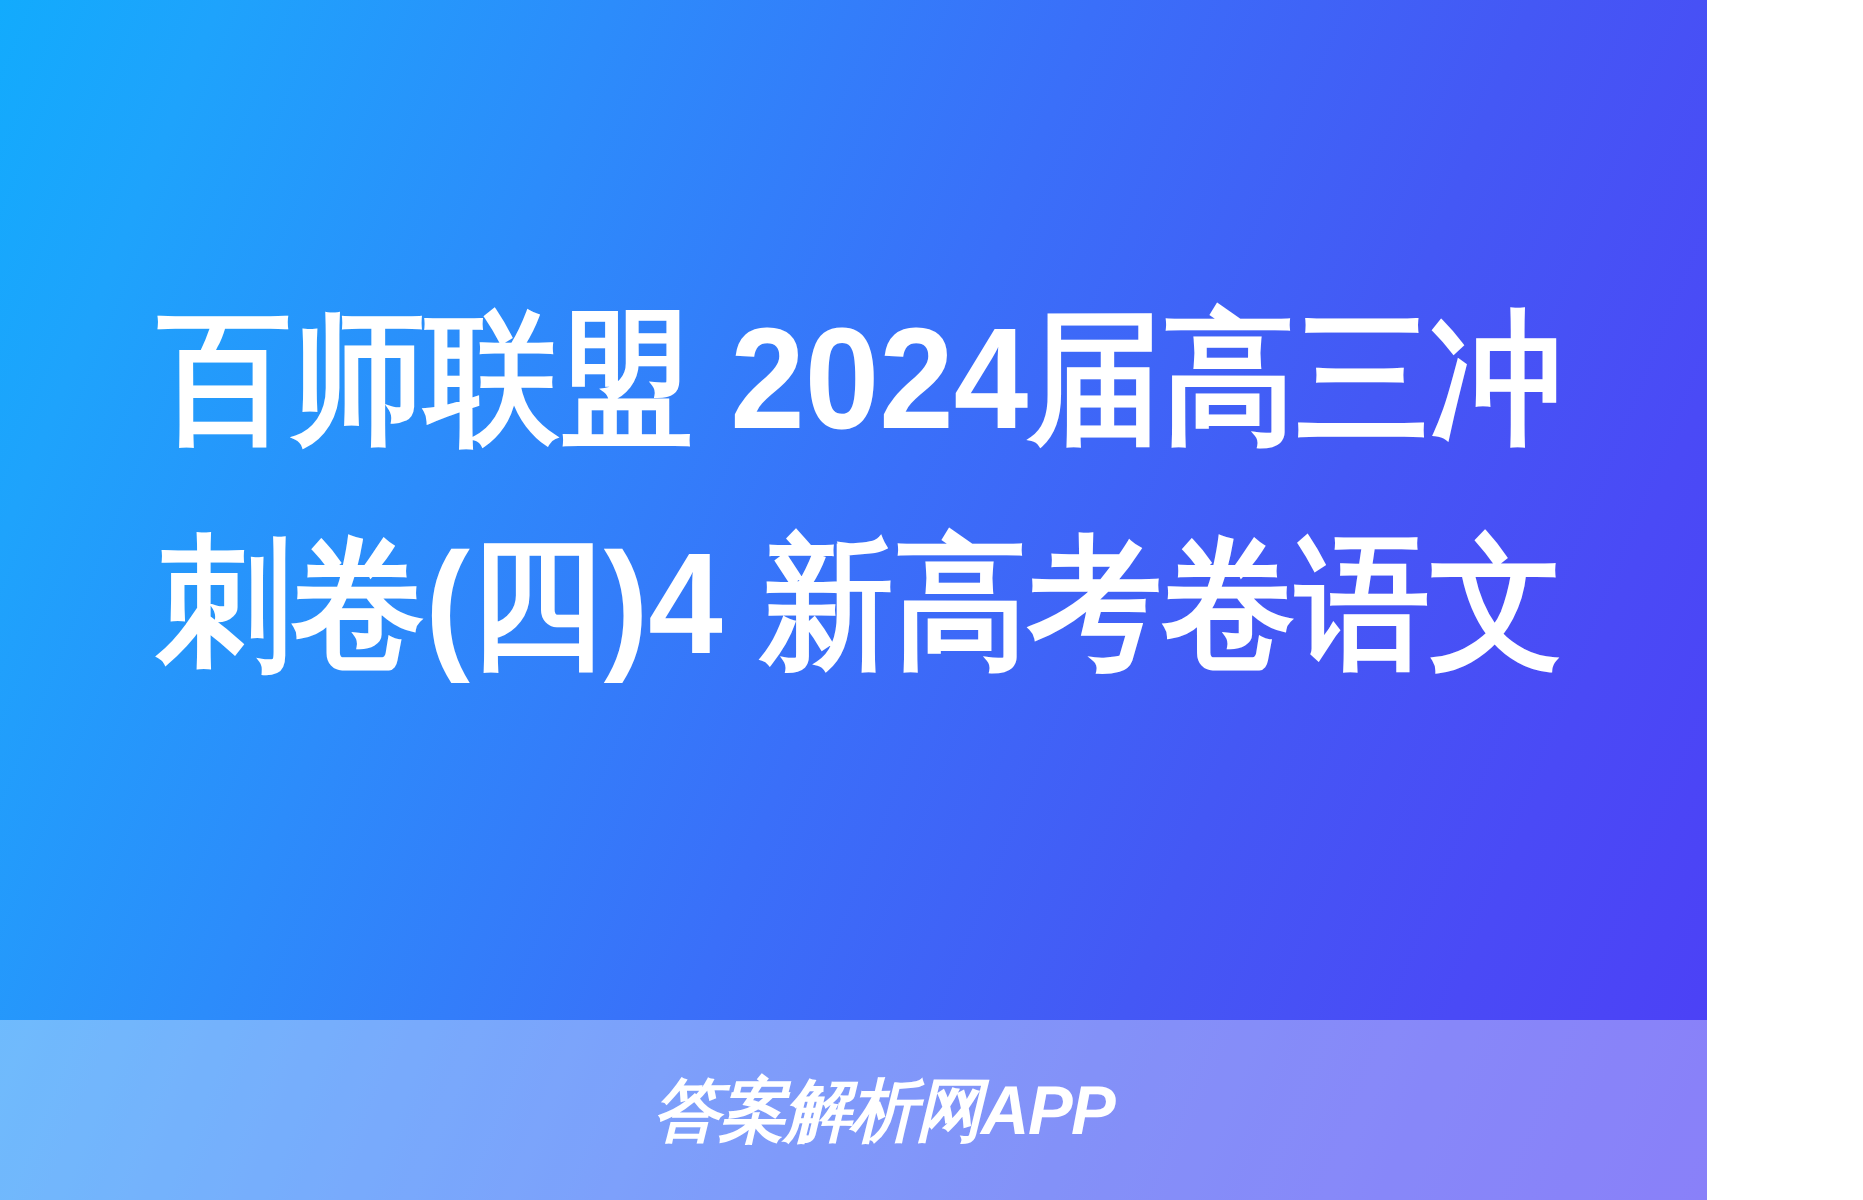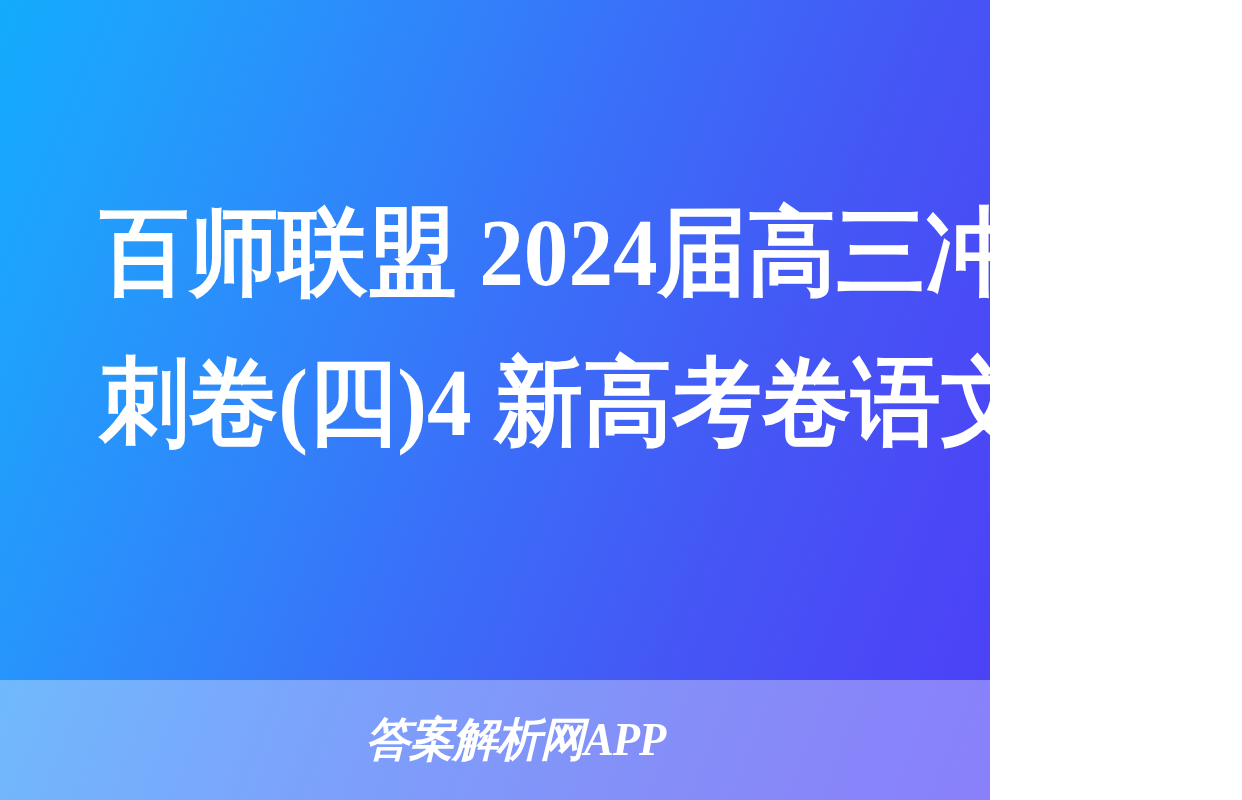--- a/index.html
+++ b/index.html
@@ -4,24 +4,24 @@
 <title>答案解析网 - 试卷答案封面</title>
 <style>
   html, body {
     margin: 0;
     padding: 0;
     background: #ffffff;
   }
 
   #poster {
     position: relative;
-    width: 990px;
+    width: 1138px;
     height: 800px;
     overflow: hidden;
-    font-family: Liberation Serif, serif;
+    font-family: Liberation Sans, sans-serif;
     
     background: linear-gradient(112deg,
         #12ABFD 0%,
         #1EA3FC 10%,
         #2C8CFB 28%,
         #3A6FF9 50%,
         #4458F5 70%,
         #4A4AF6 85%,
         #4C3FF6 100%);
   }

